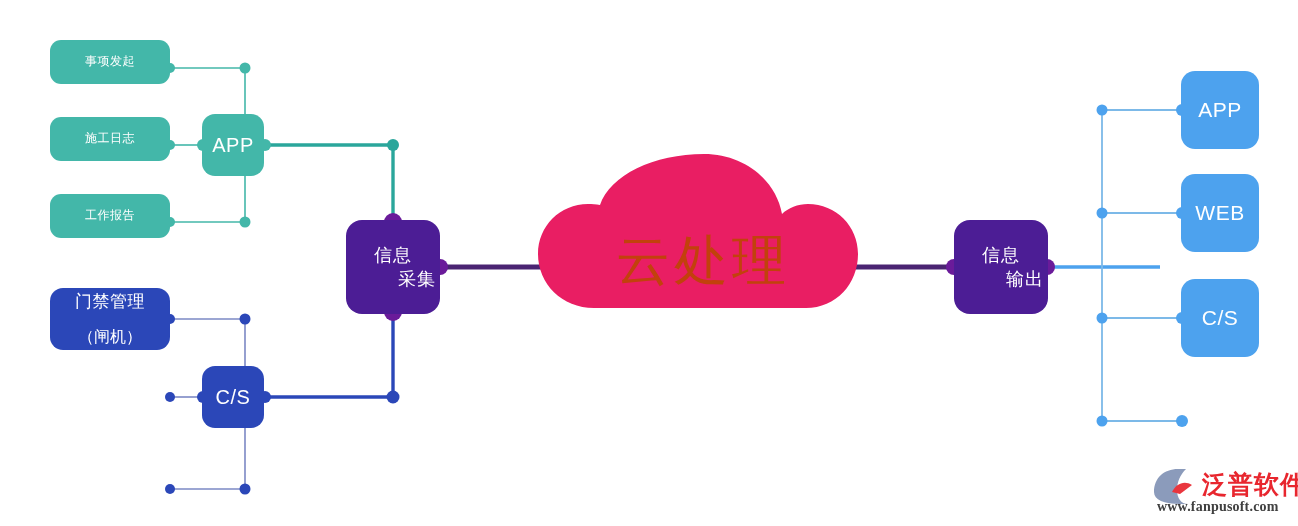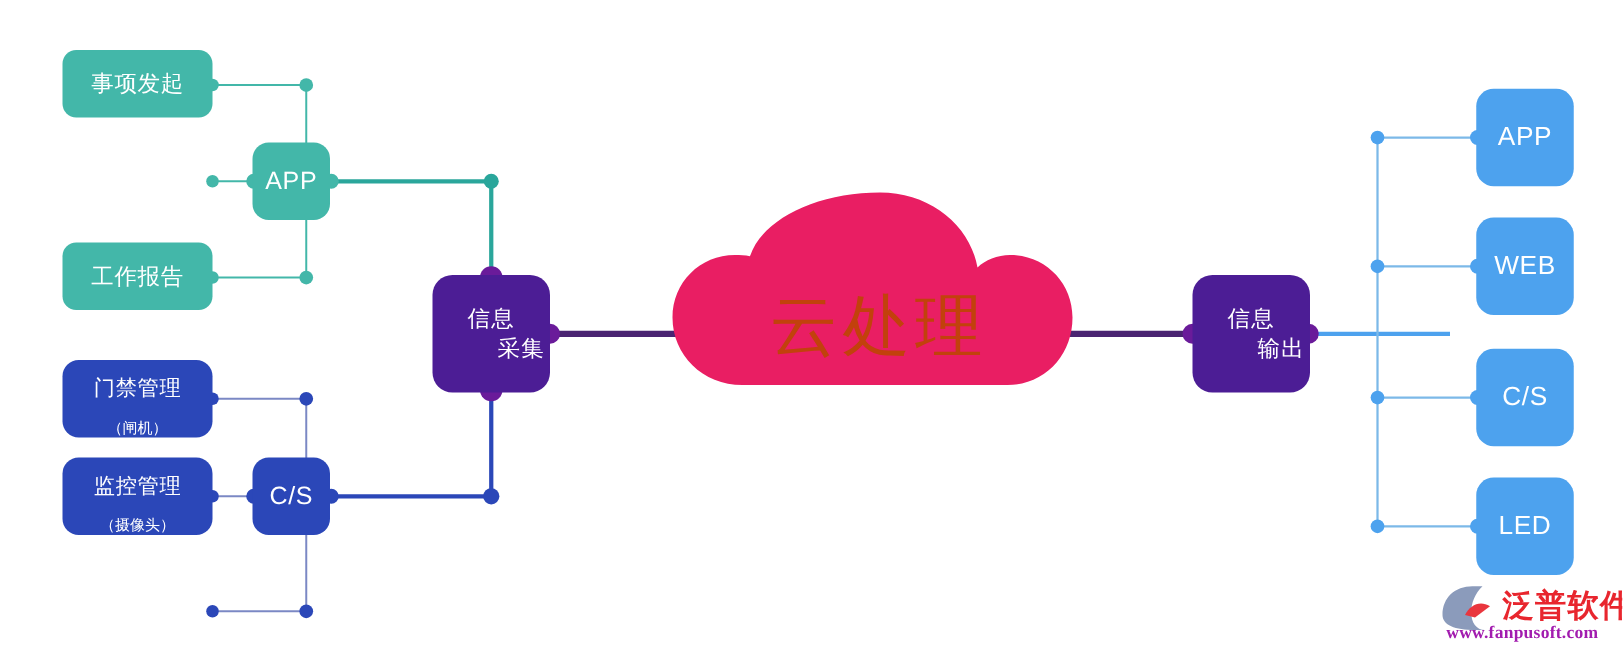--- a/index.html
+++ b/index.html
@@ -37,37 +37,36 @@
     color: #ffffff;
     text-align: center;
     line-height: 1.15;
     border-radius: 12px;
   }
 
   
   .leaf-teal {
     background: #43b7a9;
     width: 120px;
-    height: 54px;
+    height: 44px;
     border-radius: 11px;
-    font-size: 18px;
+    font-size: 12px;
     letter-spacing: 0.5px;
   }
   
   .leaf-blue {
     background: #2b47b8;
     width: 120px;
     height: 62px;
     border-radius: 13px;
     font-size: 17px;
     letter-spacing: 0.5px;
-    justify-content: flex-end;
   }
   .leaf-blue .sub {
-    font-size: 12px;
+    font-size: 16px;
     margin-top: 16px;
     letter-spacing: 0;
   }
 
   
   .hub {
     width: 62px;
     height: 62px;
     border-radius: 13px;
     font-size: 20px;
@@ -140,21 +139,21 @@
     letter-spacing: 1px;
     white-space: nowrap;
     margin-left: 16px;
   }
   #wm-url {
     position: absolute;
     left: 1157px;
     top: 499px;
     font-size: 14px;
     font-weight: bold;
-    color: #a21caf;
+    color: #404040;
     font-family: "Liberation Serif", "DejaVu Serif", serif;
     letter-spacing: 0.2px;
     white-space: nowrap;
   }
 </style>
 </head>
 <body>
 
 <div id="stage">
 
@@ -230,36 +229,35 @@
              C26 156 2 132 2 102
              C2 74 24 52 52 52
              C56 52 60 52 64 53
              C74 23 118 2 168 2 Z" fill="#e91e63"></path>
   </svg>
   <div id="cloud-label">云处理</div>
 
   <div class="node leaf-teal" style="left:50px; top:40px;">
     <span>事项发起</span>
   </div>
+  <div class="node leaf-teal" style="left:50px; top:117px;">
+    <span>施工日志</span>
+  </div>
   <div class="node leaf-teal" style="left:50px; top:194px;">
     <span>工作报告</span>
   </div>
 
   <div class="node hub hub-teal" style="left:202px; top:114px;">
     <span>APP</span>
   </div>
 
   <div class="node leaf-blue" style="left:50px; top:288px;">
     <span>门禁管理</span>
     <span class="sub">（闸机）</span>
   </div>
-  <div class="node leaf-blue" style="left:50px; top:366px;">
-    <span>监控管理</span>
-    <span class="sub">（摄像头）</span>
-  </div>
 
   <div class="node hub hub-blue" style="left:202px; top:366px;">
     <span>C/S</span>
   </div>
 
   <div class="node proc" style="left:346px; top:220px;">
     <span>信息</span>
     <span class="l2">采集</span>
   </div>
 
@@ -269,23 +267,20 @@
   </div>
 
   <div class="node out-blue" style="left:1181px; top:71px;">
     <span>APP</span>
   </div>
   <div class="node out-blue" style="left:1181px; top:174px;">
     <span>WEB</span>
   </div>
   <div class="node out-blue" style="left:1181px; top:279px;">
     <span>C/S</span>
-  </div>
-  <div class="node out-blue" style="left:1181px; top:382px;">
-    <span>LED</span>
   </div>
 
   <svg id="watermark" viewBox="0 0 142 54" xmlns="http://www.w3.org/2000/svg">
     <path d="M4 26 C4 12 14 3 28 3 L36 3 C30 9 27 16 27 24 C27 32 31 38 38 38 L30 38 C14 38 4 34 4 26 Z" fill="#6b7fa8" opacity="0.85"></path>
     <path d="M22 26 C26 18 34 14 42 19 L30 28 Z" fill="#e8262e"></path>
   </svg>
   <div id="wm-text">泛普软件</div>
   <div id="wm-url">www.fanpusoft.com</div>
 
 </div>

